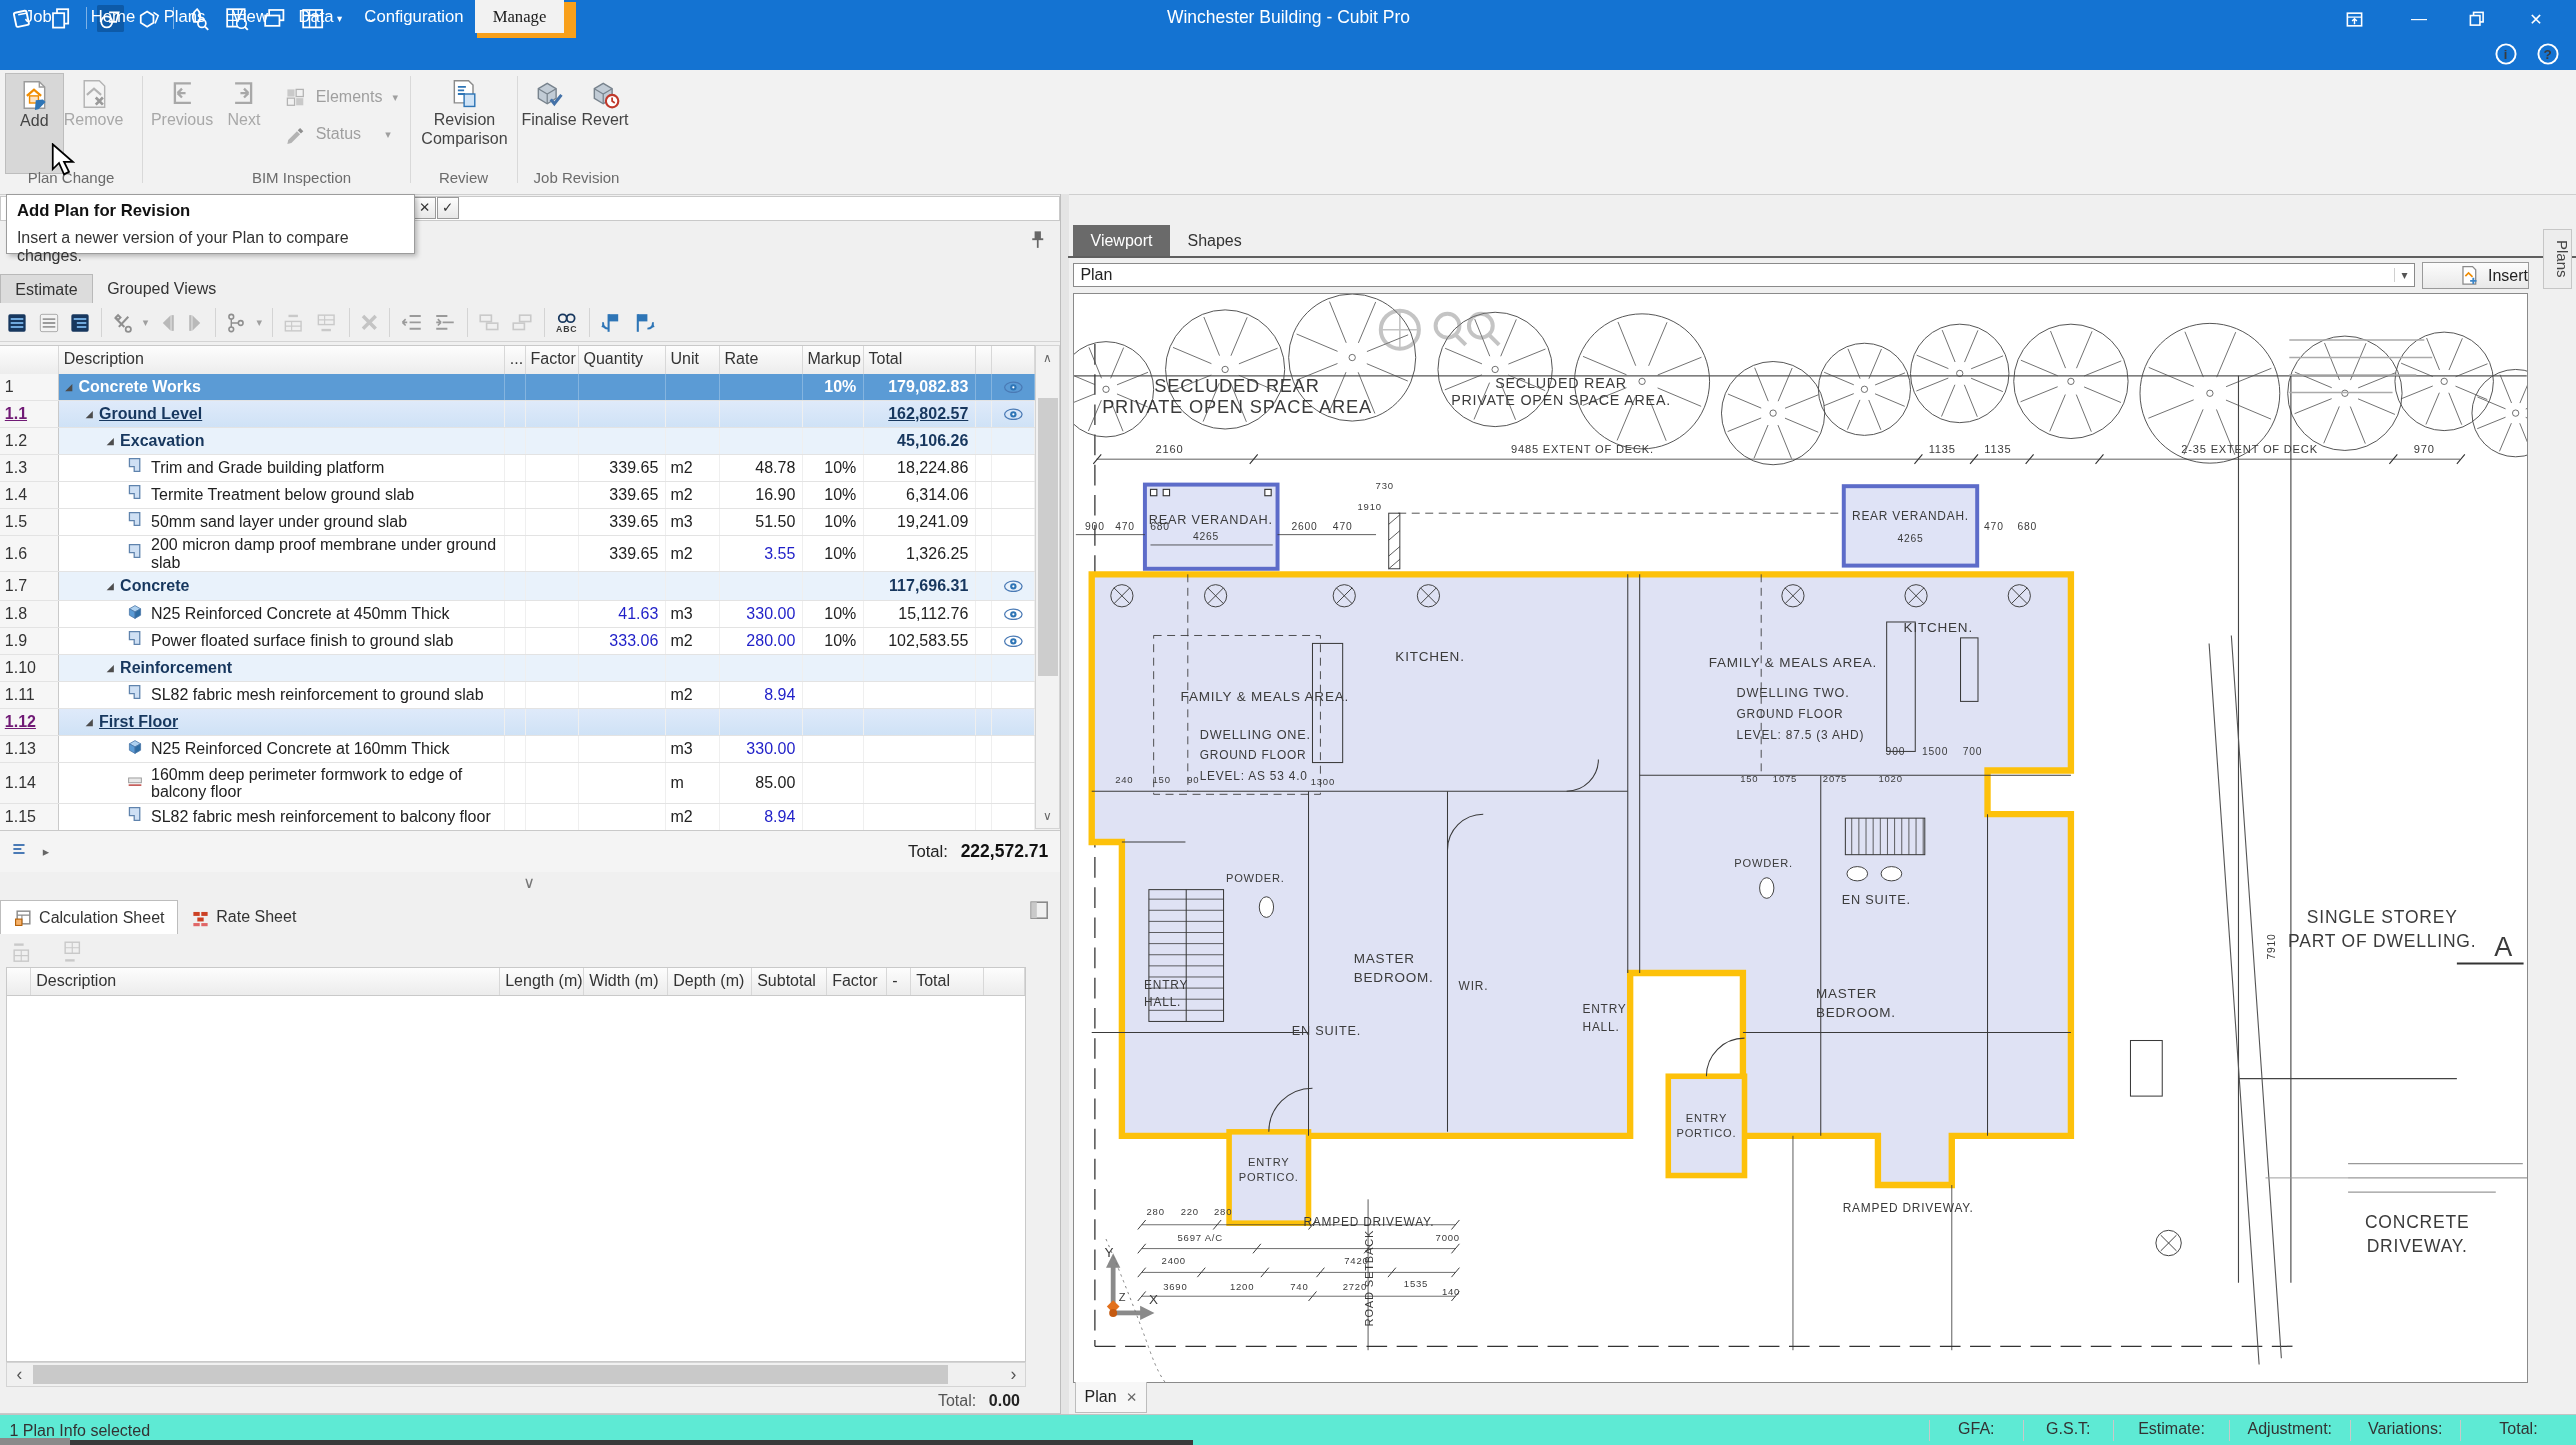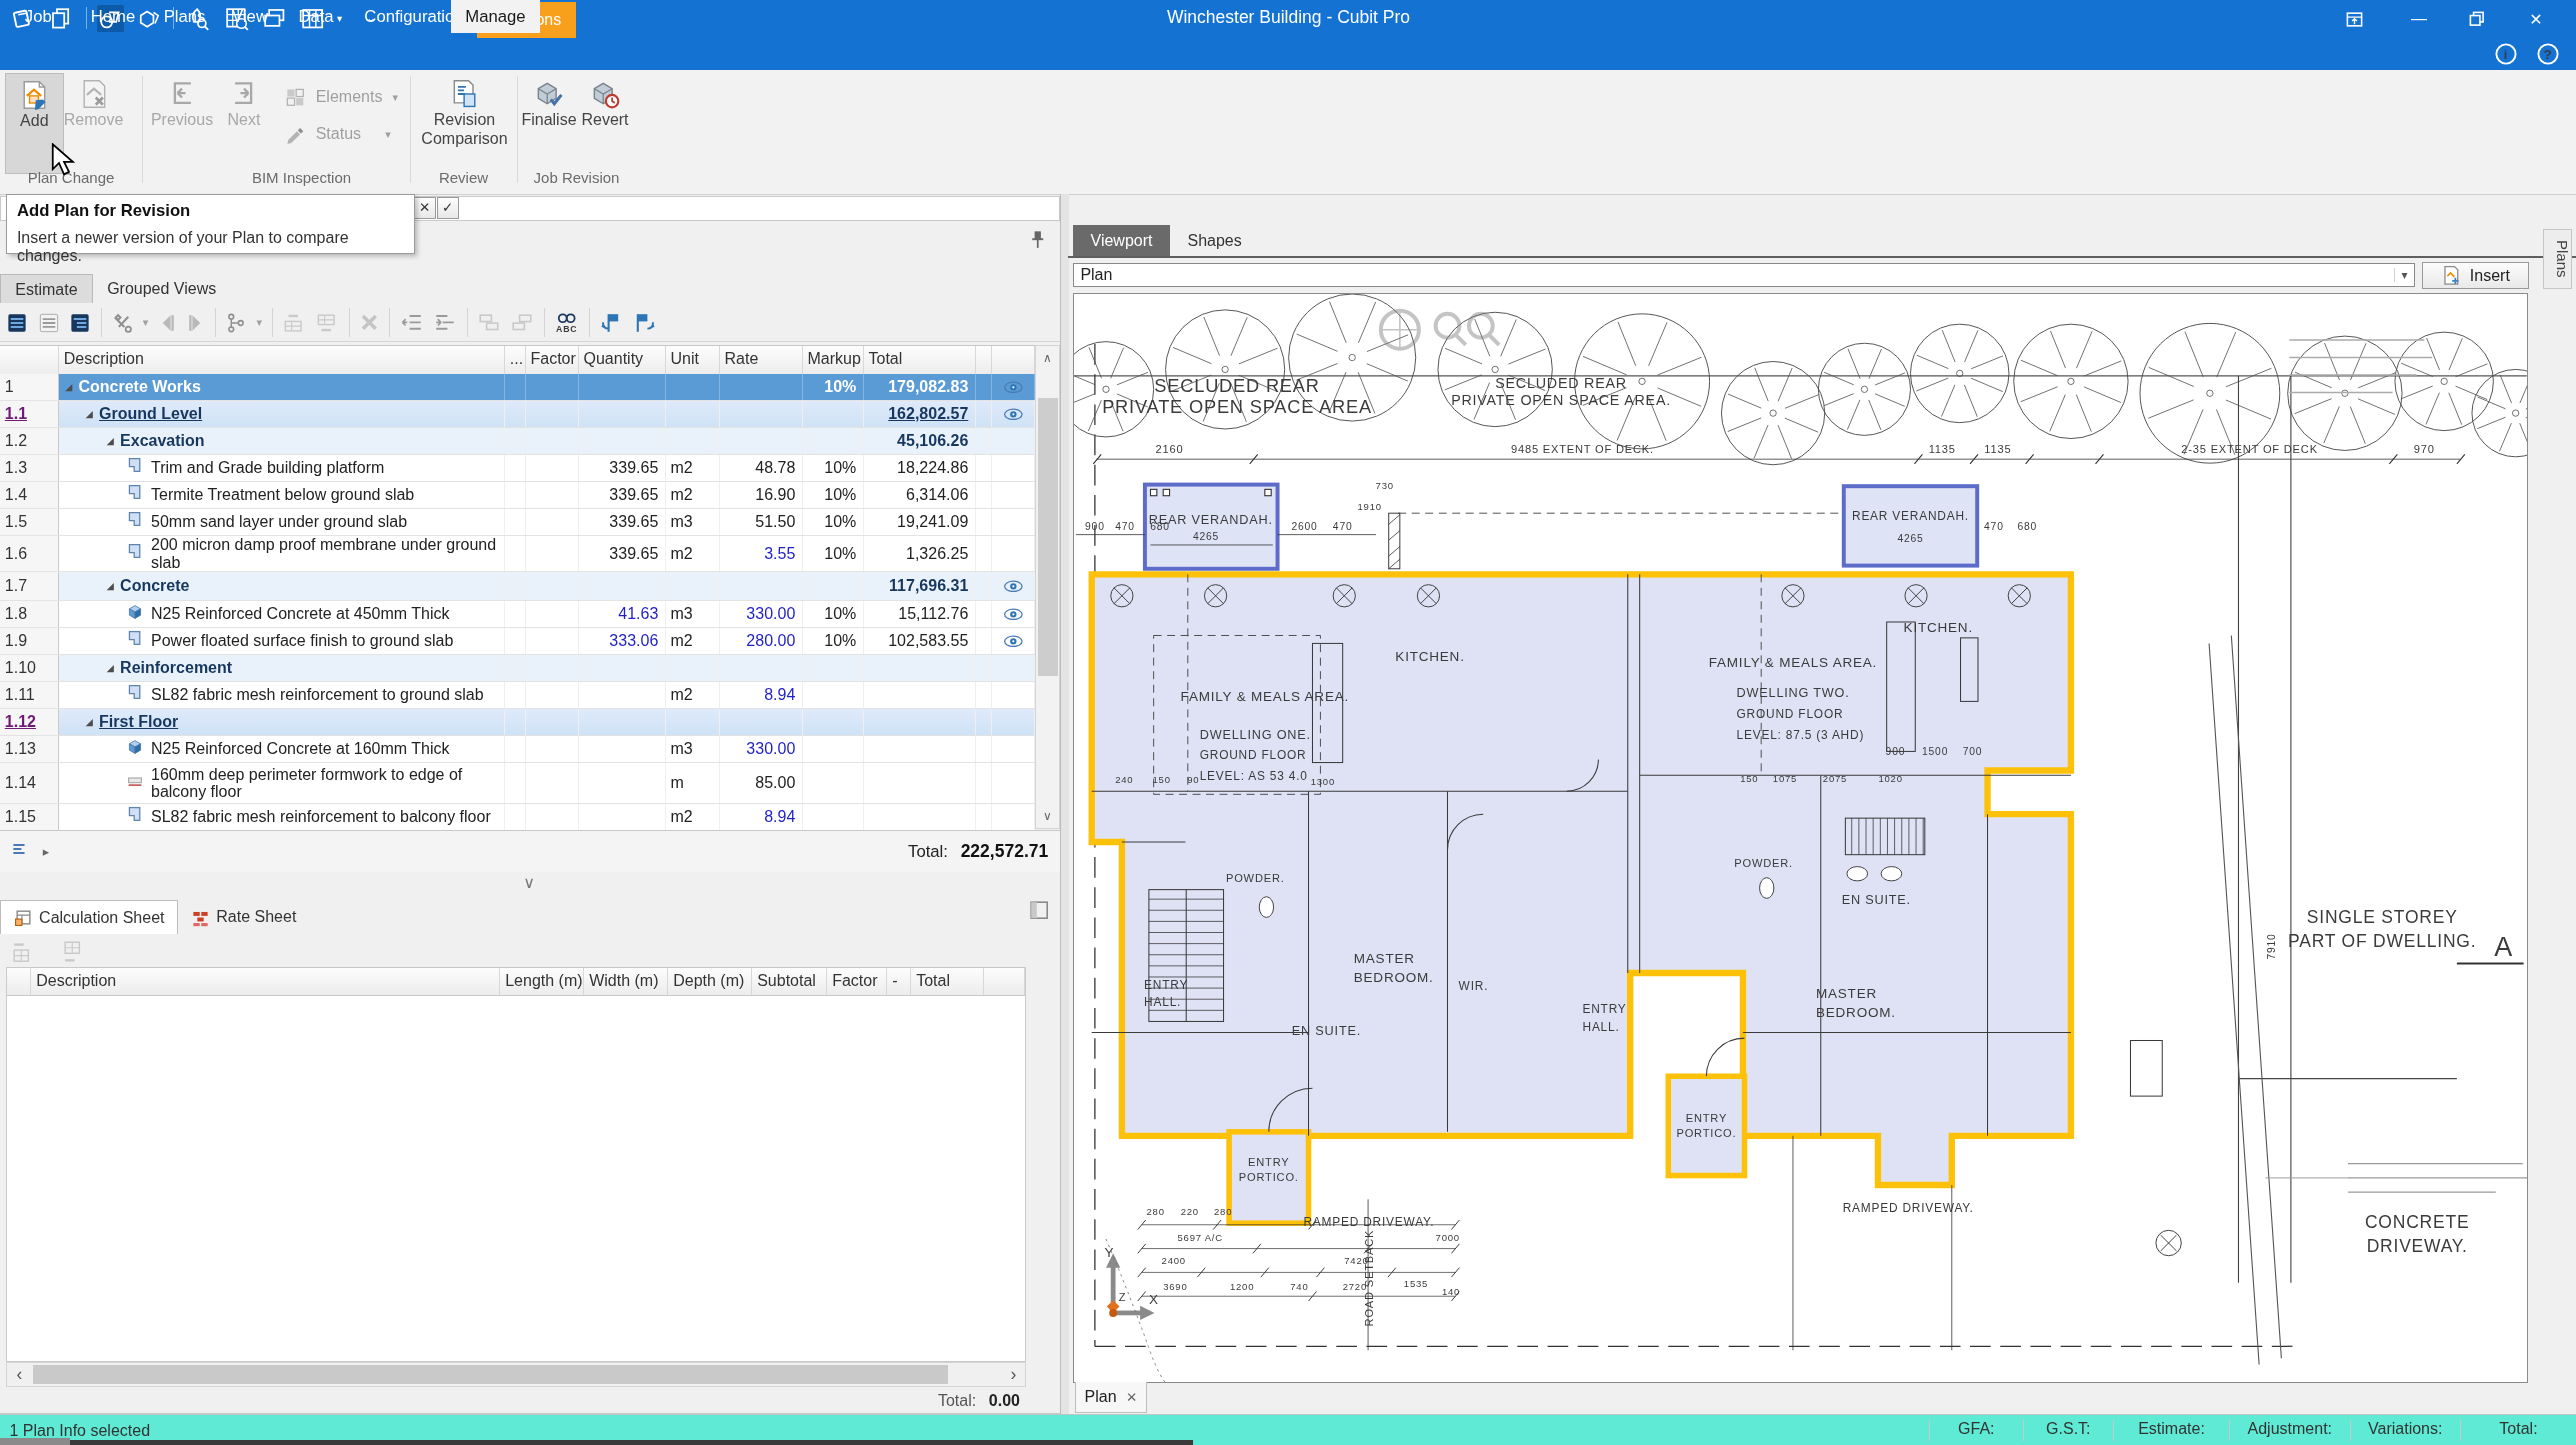--- a/index.html
+++ b/index.html
@@ -93,21 +93,21 @@
   .leftpanel-border{left:1060px;top:194px;width:8px;height:1220px;background:#e4e4e4;border-left:0.8px solid #bdbdbd;}
   
   .vtabs{left:1073px;top:225px;display:flex;height:31px;font-size:16px;}
   .vtab{padding:0 17.5px;line-height:31px;color:#333;background:#f0f0f0;}
   .vtab.active{background:#6a6a6a;color:#fff;}
   .vtabline{left:1068px;top:256px;width:1508px;height:2.4px;background:#5f5f5f;}
   .combo{left:1073px;top:263px;width:1342px;height:24px;background:#fff;border:0.8px solid #8a8a8a;
          box-sizing:border-box;font-size:16px;padding:1.6px 6.4px;display:flex;align-items:center;}
   .combo .arrow{margin-left:auto;color:#555;font-size:12px;border-left:0.8px solid #d0d0d0;padding-left:6.4px;}
   .insertbtn{left:2422px;top:262px;width:107px;height:27px;background:linear-gradient(#fcfcfc,#e9e9e9);
-             border:0.8px solid #9a9a9a;box-sizing:border-box;display:flex;align-items:center;justify-content:center;
+             border:0.8px solid #9a9a9a;box-sizing:border-box;display:flex;align-items:center;justify-content:flex-end;
              gap:8px;font-size:16px;color:#222;}
   .viewport{left:1073px;top:293px;width:1455px;height:1090px;background:#fff;border:1.6px solid #8a8a8a;box-sizing:border-box;}
   .doctab{left:1075px;top:1382px;width:70px;height:30px;background:#f7f7f7;border:0.8px solid #bdbdbd;border-top:none;
           display:flex;align-items:center;justify-content:center;gap:9.5px;font-size:16px;color:#222;}
   .sidetab{left:2543px;top:229px;width:29px;height:60px;background:#ededed;border:0.8px solid #c6c6c6;
            writing-mode:vertical-rl;text-align:center;font-size:15px;color:#444;box-sizing:border-box;}
   
   .statusbar{left:0;top:1414px;width:2576px;height:32px;background:#5eead4;border-top:0.8px solid #c3c3c3;
              display:flex;align-items:center;font-size:16px;color:#333;box-sizing:border-box;}
   .statusbar .sleft{margin-left:9.5px;}
@@ -200,21 +200,21 @@
   </div>
 
   <div class="abs tabrow"></div>
   <div class="abs ctxtab">Revisions</div>
   <div class="rtab" style="left:14.3px;width:48px;">Job</div>
   <div class="rtab" style="left:83px;width:60px;">Home</div>
   <div class="rtab" style="left:156px;width:57px;">Plans</div>
   <div class="rtab" style="left:224px;width:52px;">View</div>
   <div class="rtab" style="left:288px;width:56px;">Data</div>
   <div class="rtab" style="left:356px;width:116px;">Configuration</div>
-  <div class="rtab active" style="left:451px;width:89px;">Manage</div>
+  <div class="rtab active" style="left:475px;width:89px;font-family:Liberation Serif, serif;">Manage</div>
   <div class="abs helpbtn" style="left:2492px;">
       <svg width="24" height="24" viewBox="0 0 30 30">
         <circle cx="15" cy="15" r="12" fill="none" stroke="#fff" stroke-width="2.4"></circle>
         <text x="15" y="21" text-anchor="middle" font-size="16" fill="#fff" font-weight="bold">i</text>
       </svg>
     </div>
   <div class="abs helpbtn" style="left:2534px;">
       <svg width="24" height="24" viewBox="0 0 30 30">
         <circle cx="15" cy="15" r="12" fill="none" stroke="#fff" stroke-width="2.4"></circle>
         <text x="15" y="21" text-anchor="middle" font-size="17" fill="#fff" font-weight="bold">?</text>

